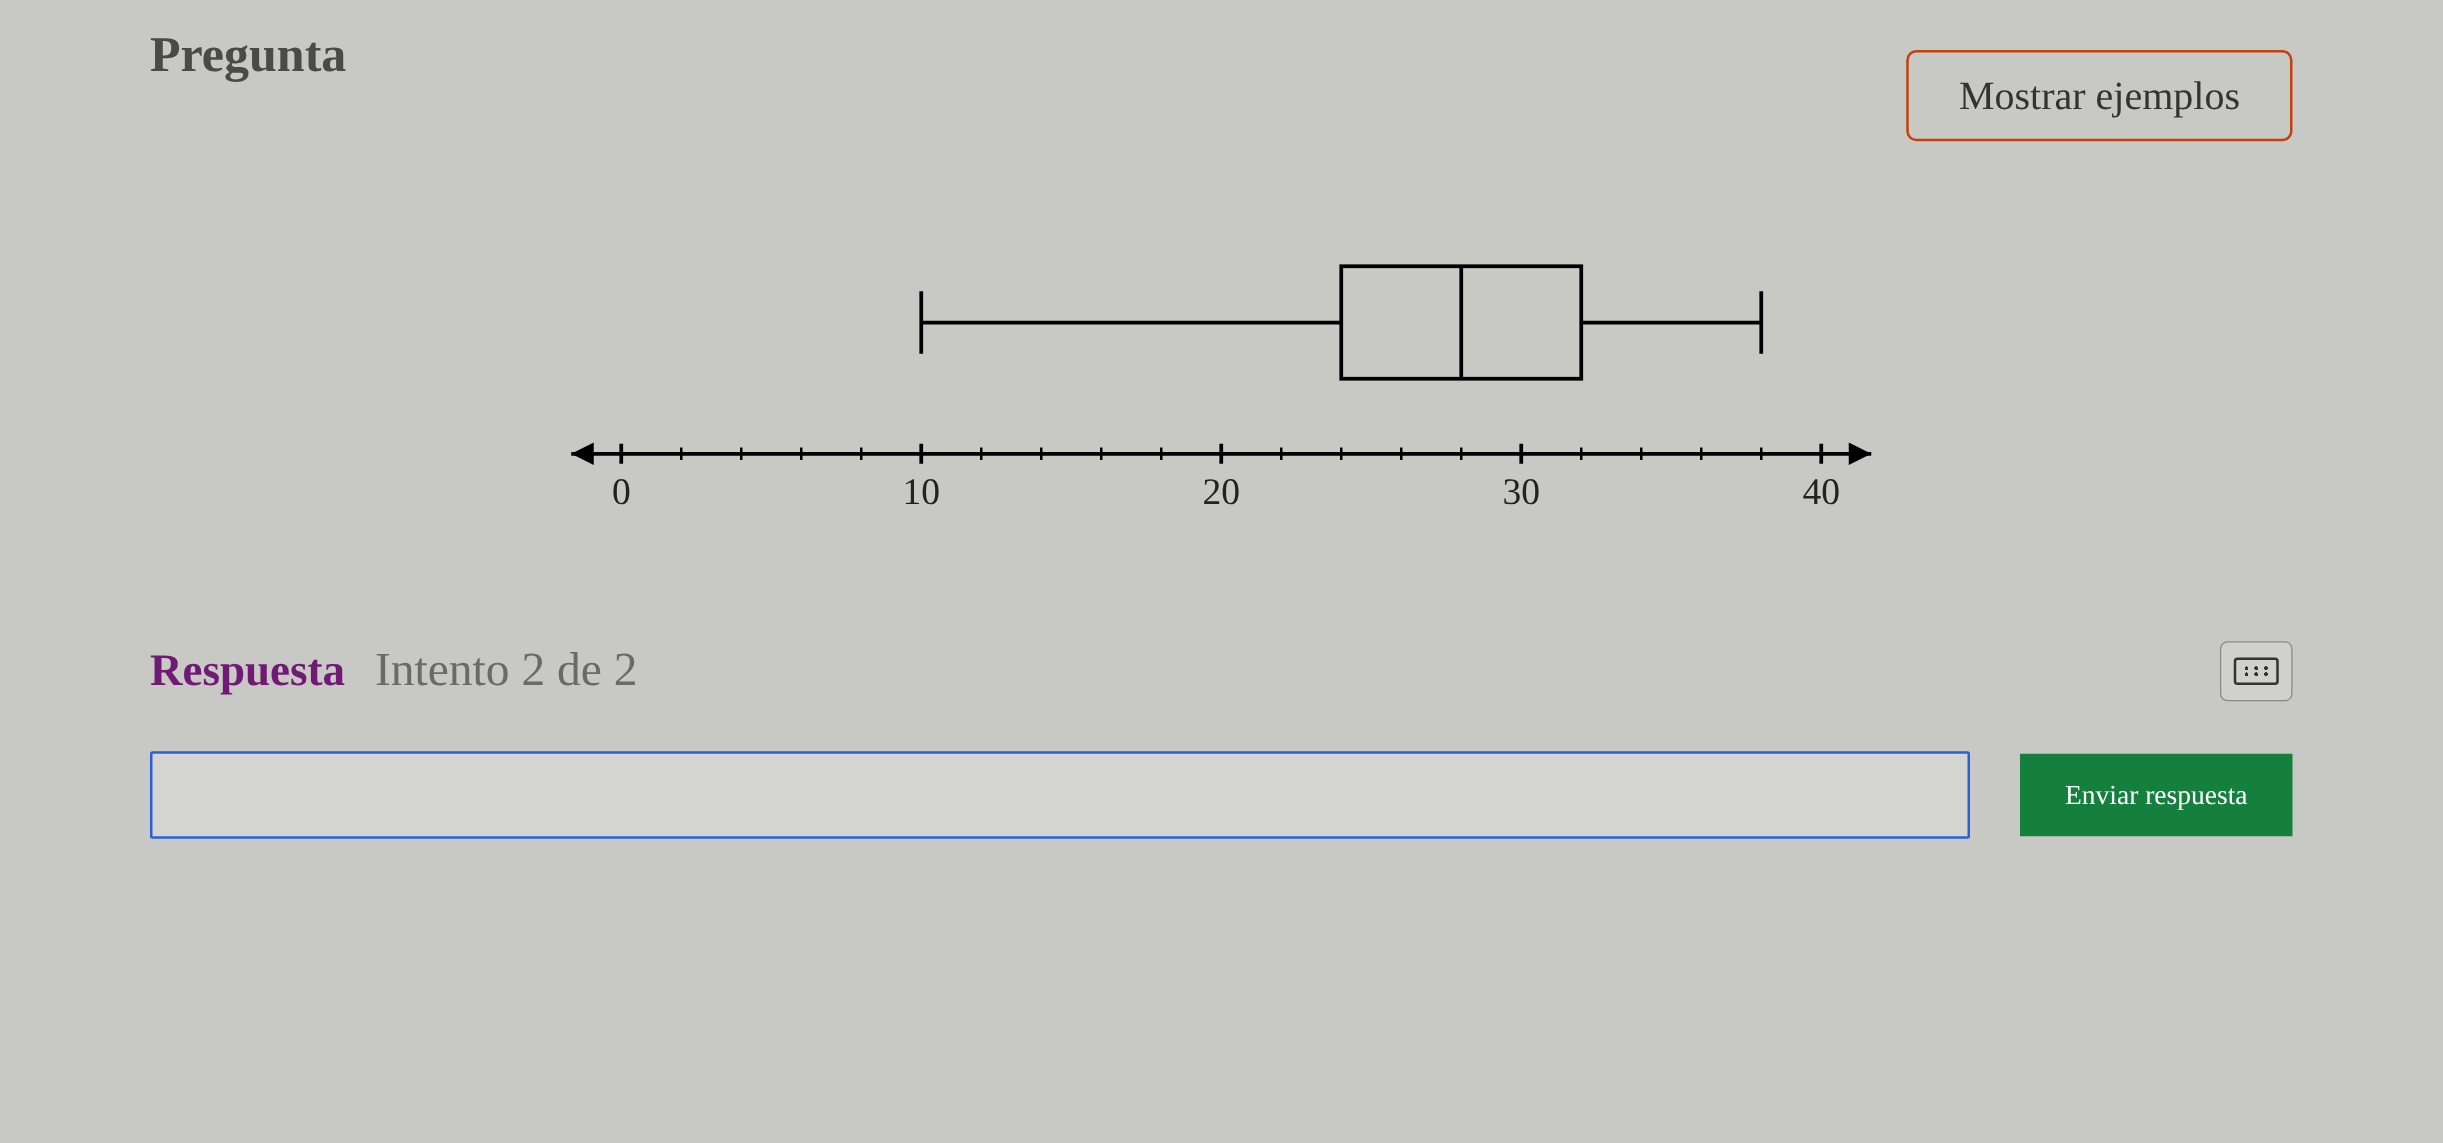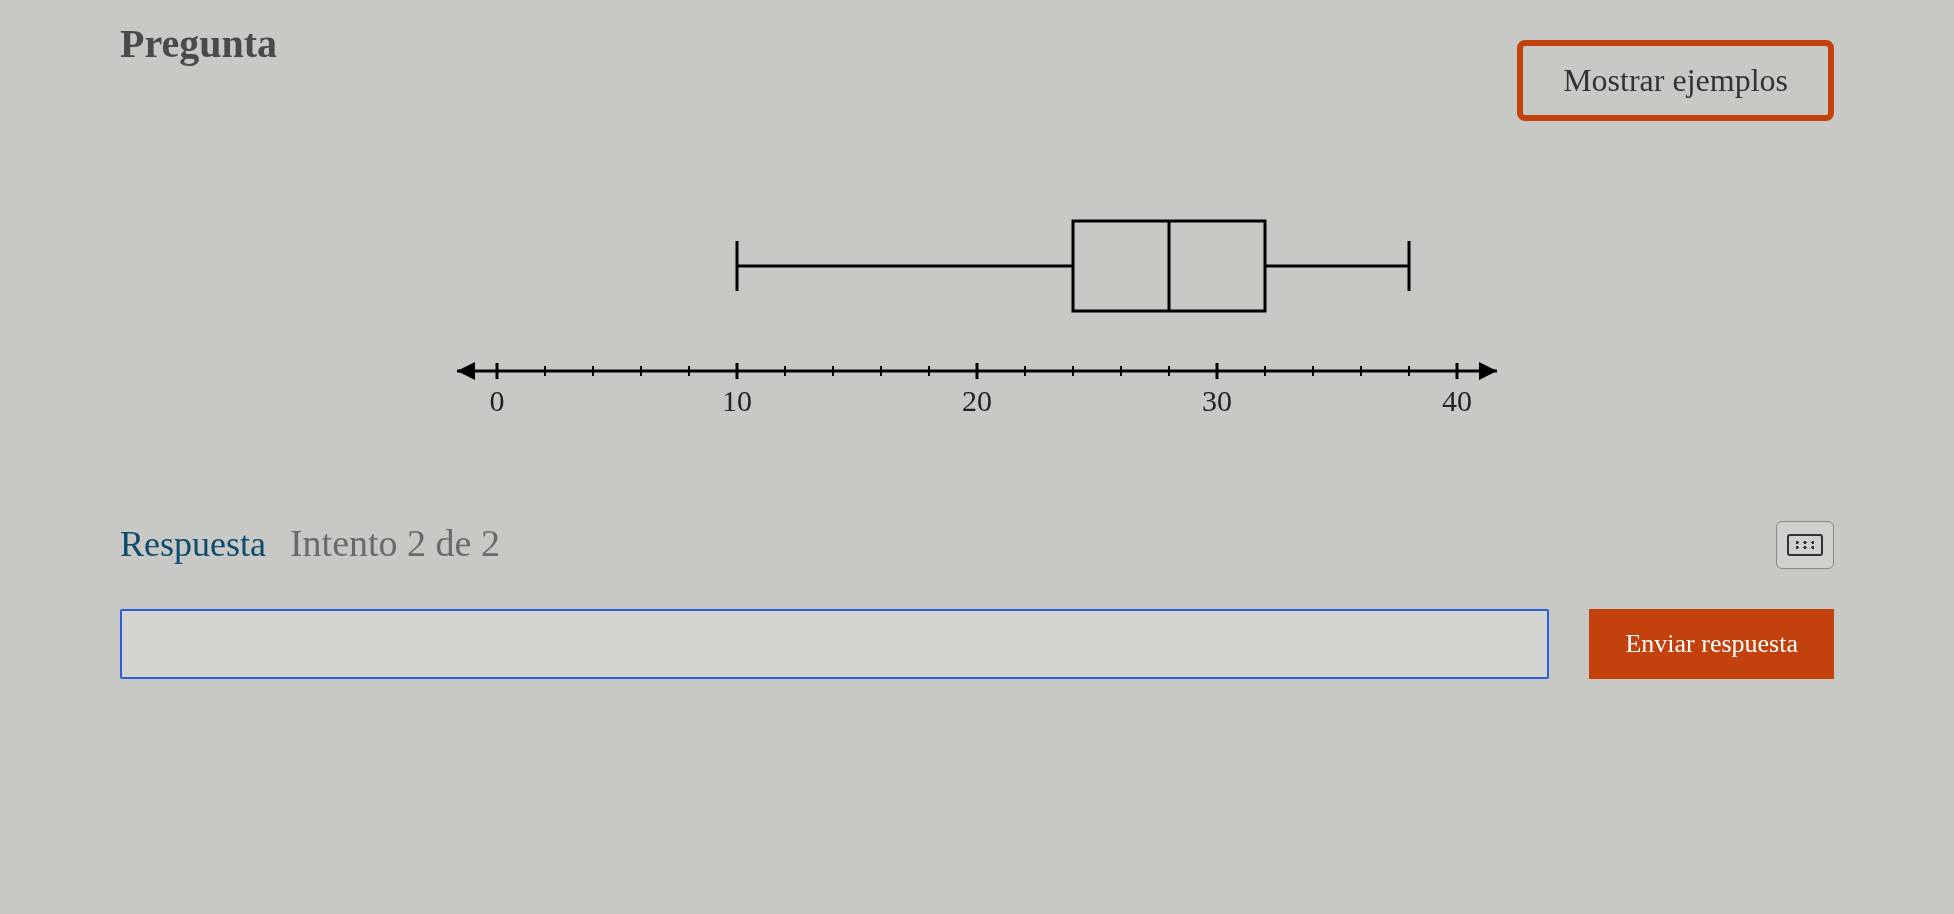--- a/index.html
+++ b/index.html
@@ -21,21 +21,21 @@
     justify-content: space-between;
     align-items: flex-start;
     margin-bottom: 40px;
   }
   .question-label {
     font-size: 40px;
     font-weight: bold;
     color: #4a4a48;
   }
   .examples-btn {
-    border: 6px solid #c2410c;
+    border: 2px solid #c2410c;
     border-radius: 8px;
     padding: 16px 40px;
     font-size: 32px;
     background: transparent;
     color: #333;
     font-family: inherit;
     cursor: pointer;
     margin-top: 20px;
   }
   .prompt {
@@ -52,22 +52,22 @@
   svg { display: block; }
   .answer-row {
     display: flex;
     align-items: baseline;
     gap: 24px;
     margin-top: 60px;
     margin-bottom: 40px;
   }
   .answer-label {
     font-size: 36px;
-    font-weight: normal;
-    color: #0c4a6e;
+    font-weight: bold;
+    color: #701a75;
   }
   .attempt {
     font-size: 38px;
     color: #6a6a68;
   }
   .keypad-btn {
     margin-left: auto;
     width: 58px;
     height: 48px;
     background: #d0d0cc;
@@ -108,23 +108,23 @@
     height: 70px;
     border: 2px solid #2b5fd9;
     border-radius: 2px;
     background: #d4d4d0;
     font-size: 28px;
     padding: 0 18px;
     font-family: inherit;
     outline: none;
   }
   .submit-btn {
-    background: #c2410c;
+    background: #15803d;
     color: #fff;
-    font-size: 26px;
+    font-size: 22px;
     border: none;
     padding: 20px 36px;
     cursor: pointer;
     font-family: inherit;
   }
 </style>
 </head>
 <body>
 
 <div class="page">

